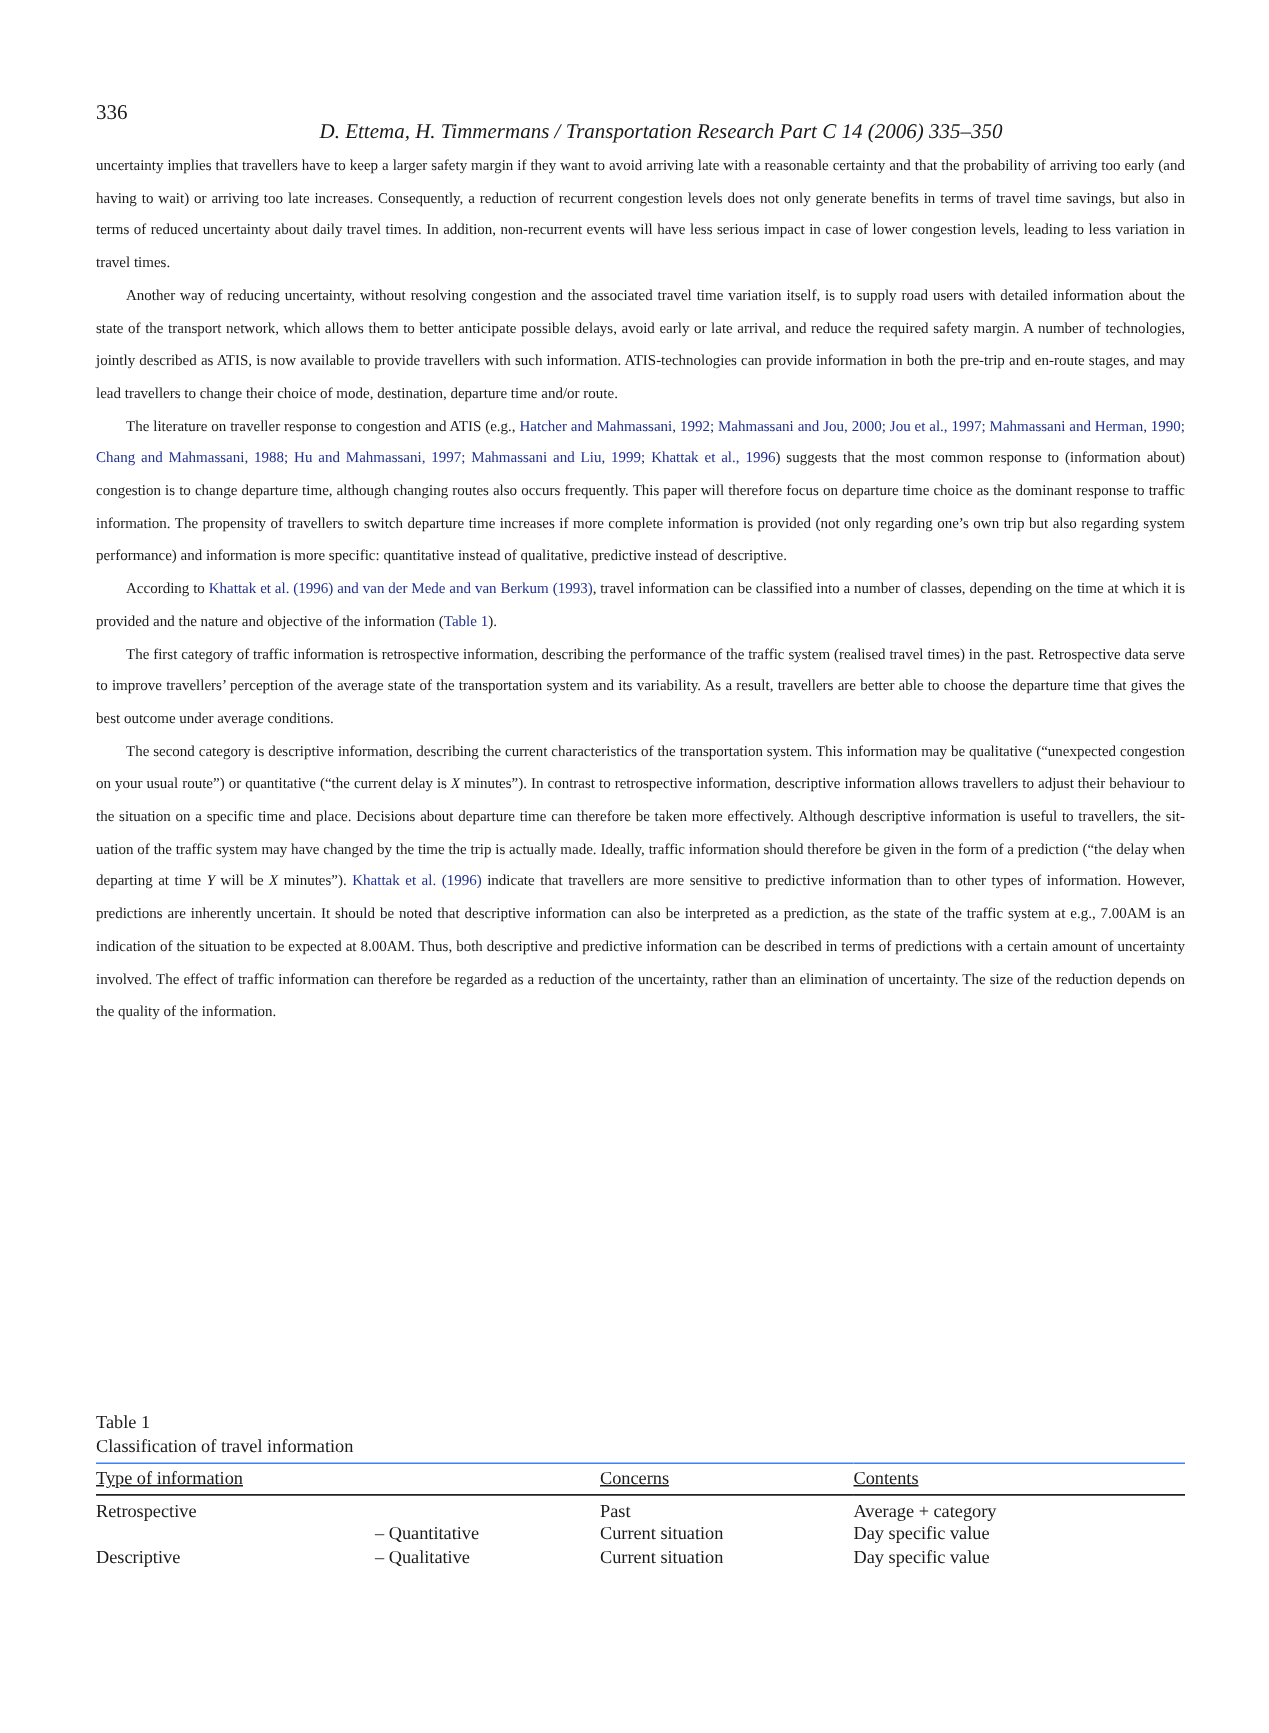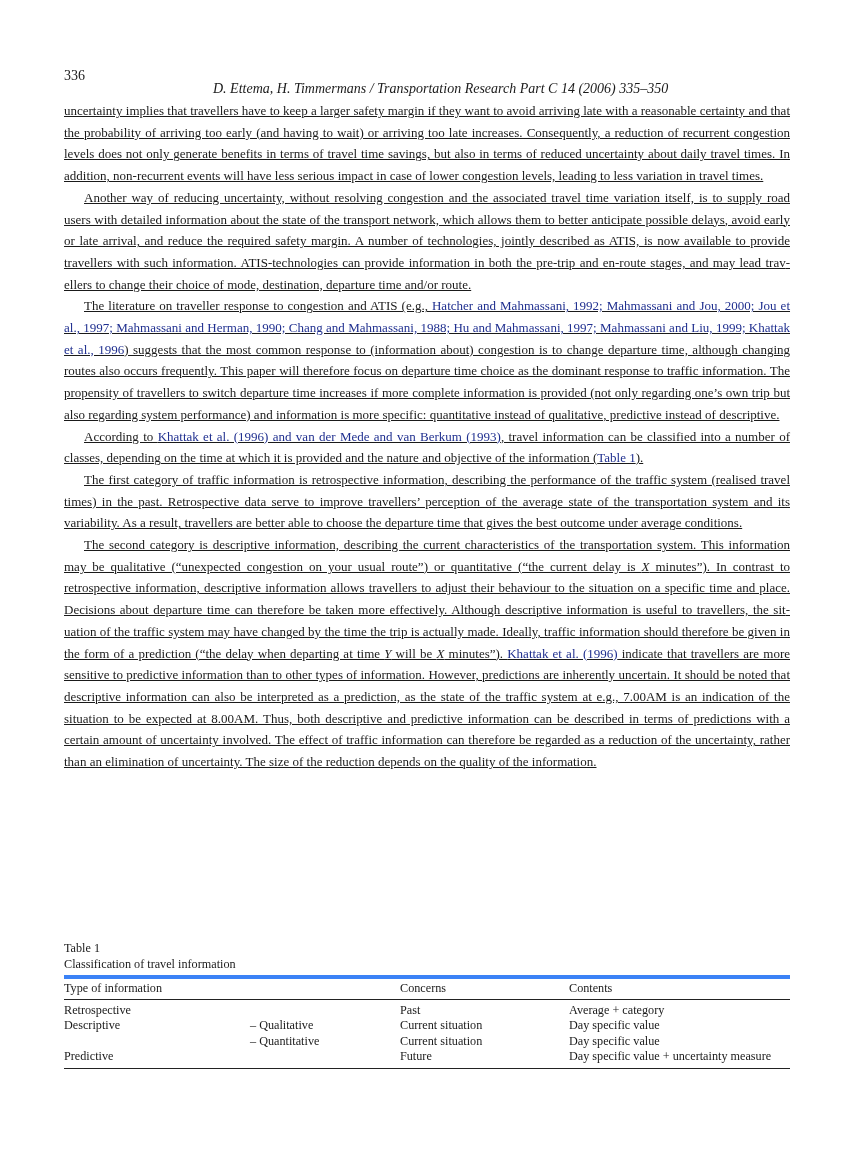--- a/index.html
+++ b/index.html
@@ -3,28 +3,28 @@
 <meta charset="utf-8">
 <style>
   html, body { margin: 0; padding: 0; background: #ffffff; }
   body { width: 846px; height: 1155px; position: relative; overflow: hidden;
          font-family: "Liberation Serif", "DejaVu Serif", serif; color: #1a1a1a; }
   .running-head { position: absolute; top: 68px; left: 64px; width: 726px; height: 16px;
                   font-size: 14px; line-height: 16px; }
   .page-num { position: absolute; left: 0; top: 0; }
   .journal { position: absolute; left: 149px; top: 13px; font-style: italic; white-space: nowrap; }
   .body-text { position: absolute; top: 100px; left: 64px; width: 726px;
-               font-size: 13px; line-height: 21.7px; text-align: justify; hyphens: manual; text-decoration: underline; }
+               font-size: 10px; line-height: 21.7px; text-align: justify; hyphens: manual; }
   .body-text p { margin: 0; text-indent: 20px; }
   .body-text p.first { text-indent: 0; }
   .link { color: #1f2f8f; }
   .table-block { position: absolute; top: 941px; left: 64px; width: 726px; font-size: 12.2px; }
   .table-label { line-height: 15.5px; }
   table { border-collapse: collapse; width: 726px; margin-top: 3px; }
-  thead tr { border-top: 4px solid #3b82f6; border-bottom: 1px solid #222; }
+  thead tr { border-top: 1px solid #3b82f6; border-bottom: 1px solid #222; text-decoration: underline; }
   tbody tr.last { border-bottom: 1px solid #222; }
   th { font-weight: normal; text-align: left; padding: 2px 0 3px 0; line-height: 15px; }
   td { padding: 0; line-height: 15.4px; text-align: left; }
   tbody tr.first td { padding-top: 3px; }
   tbody tr.last td { padding-bottom: 3px; }
   .c1 { width: 186px; } .c2 { width: 150px; } .c3 { width: 169px; margin-top: 31px; }
 </style>
 </head>
 <body>
 
@@ -55,32 +55,26 @@
       </tr>
     </thead>
     <tbody>
       <tr class="first">
         <td>Retrospective</td>
         <td></td>
         <td>Past</td>
         <td>Average + category</td>
       </tr>
       <tr>
-        <td>Descriptive</td>
-        <td>– Qualitative</td>
-        <td>Current situation</td>
-        <td>Day specific value</td>
-      </tr>
-      <tr>
         <td></td>
         <td>– Quantitative</td>
         <td>Current situation</td>
         <td>Day specific value</td>
       </tr>
-      <tr class="last">
-        <td>Predictive</td>
-        <td></td>
-        <td>Future</td>
-        <td>Day specific value + uncertainty measure</td>
+      <tr>
+        <td>Descriptive</td>
+        <td>– Qualitative</td>
+        <td>Current situation</td>
+        <td>Day specific value</td>
       </tr>
     </tbody>
   </table>
 </div>
 
 </body></html>

